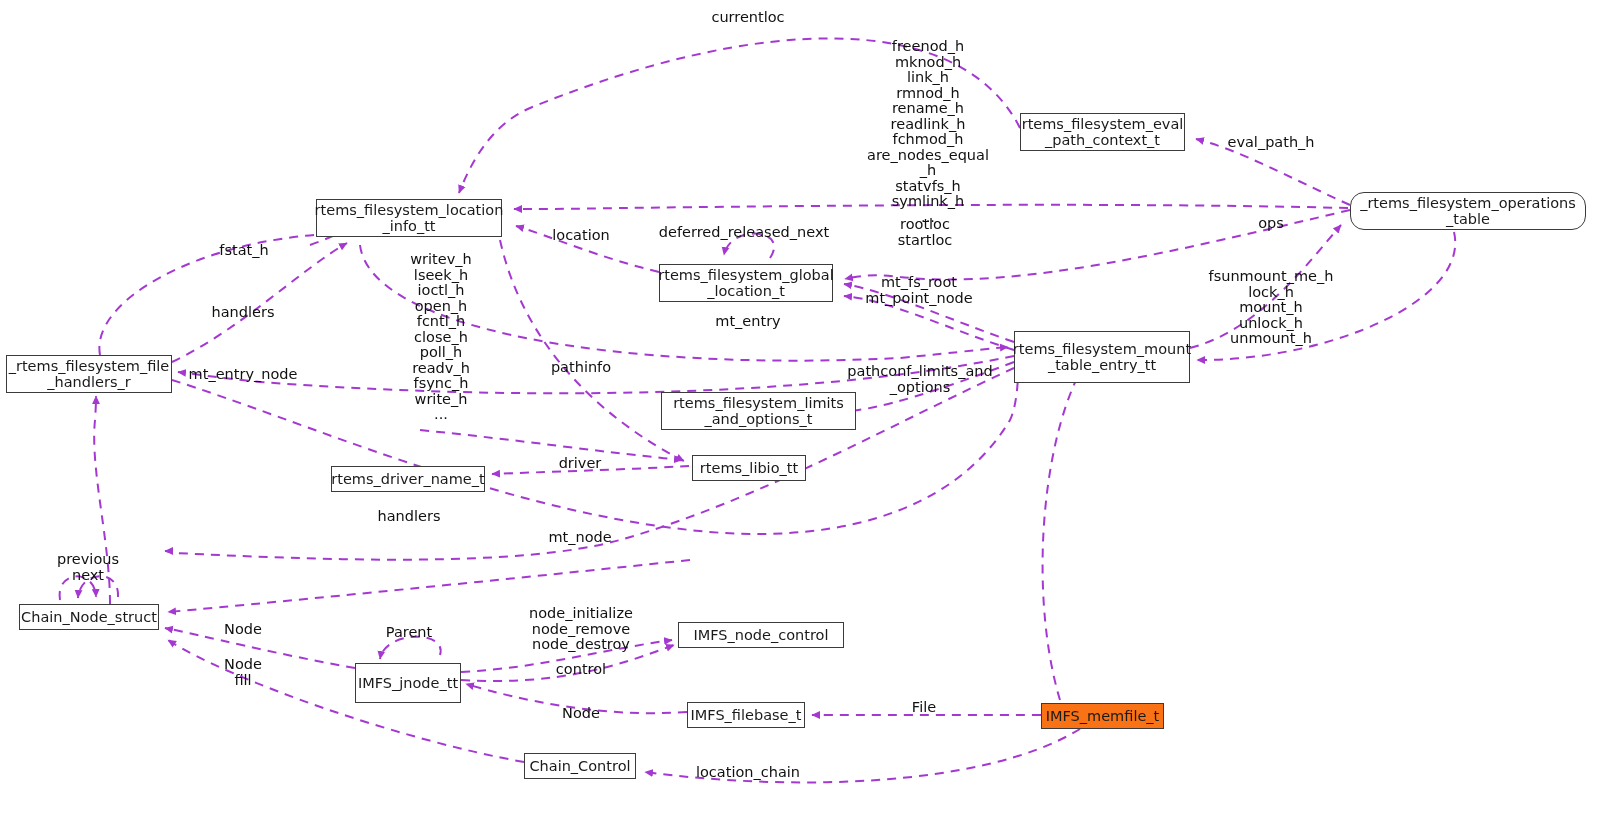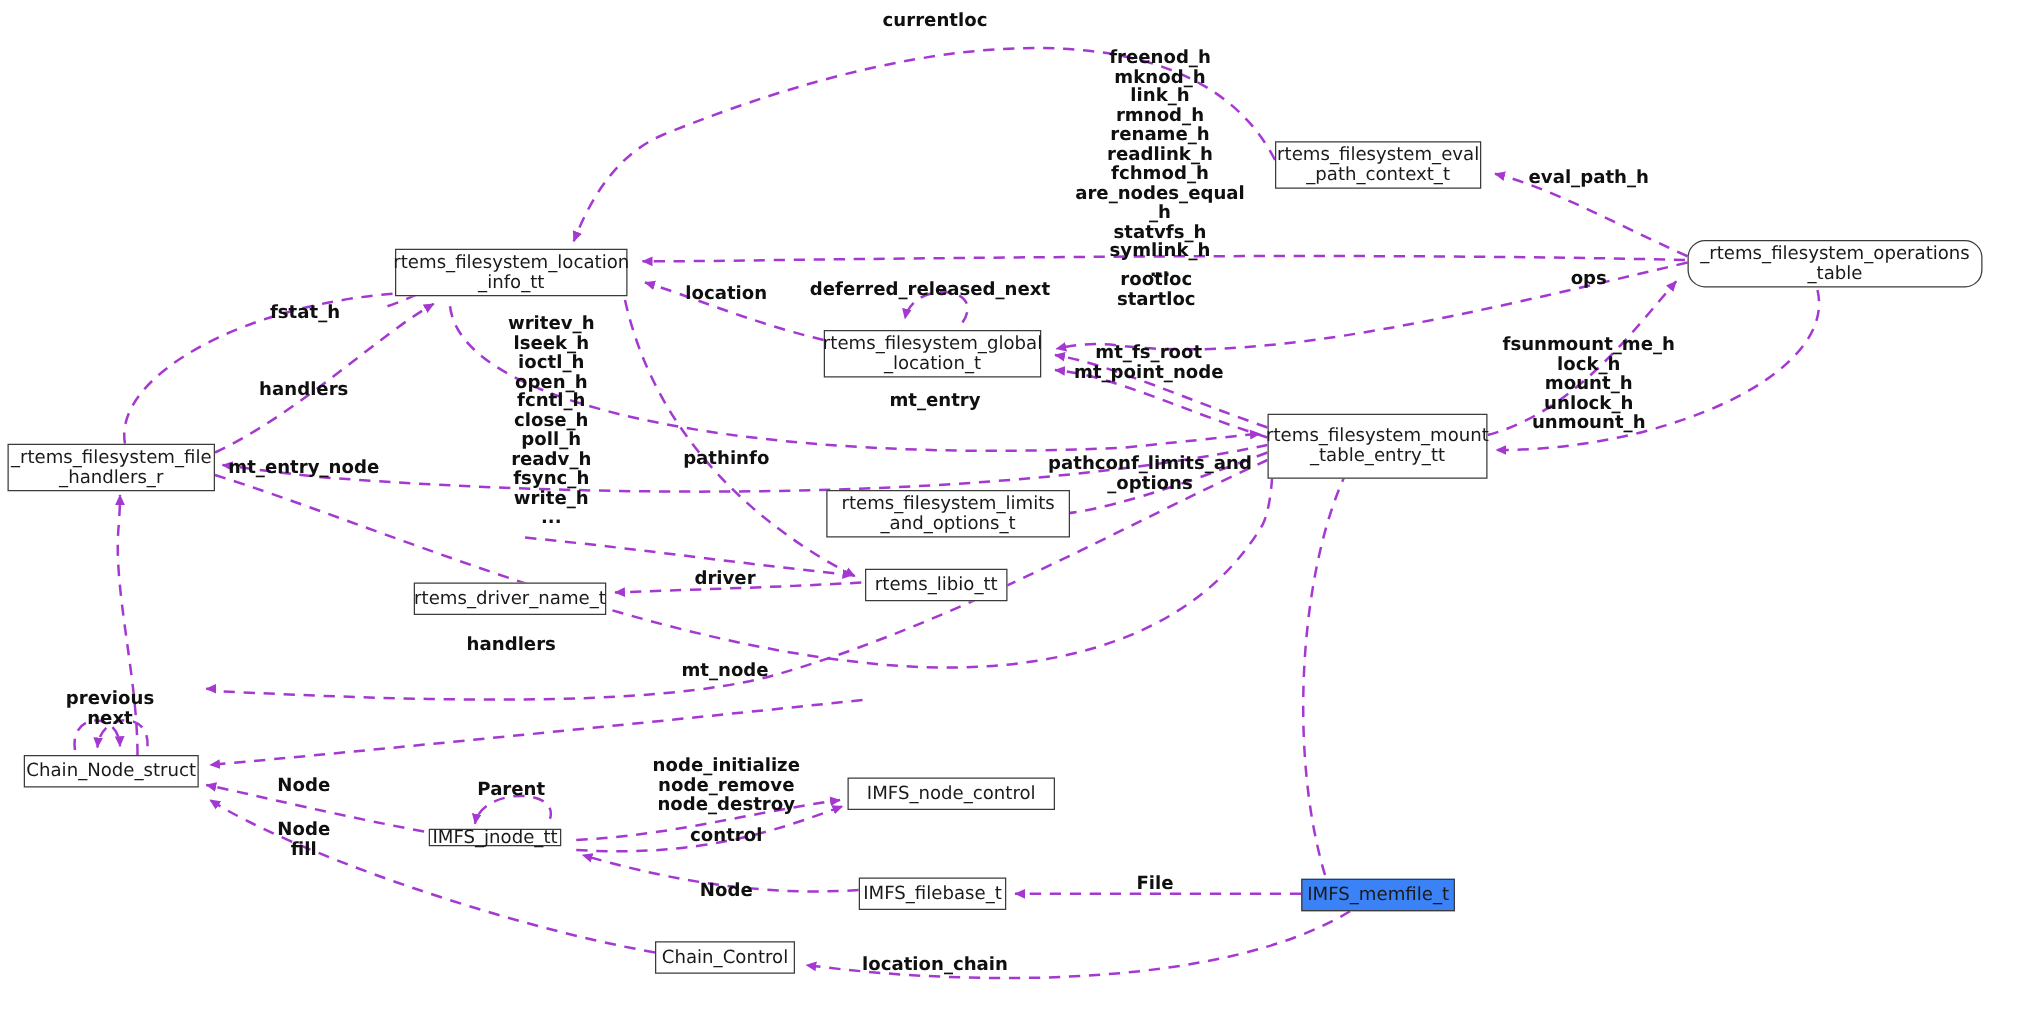--- a/index.html
+++ b/index.html
@@ -19,30 +19,29 @@
     color:#1a1a1a;
     font-size:14.5px;
     line-height:16.5px;
     display:flex;
     align-items:center;
     justify-content:center;
     text-align:center;
     white-space:pre-line;
     padding:1px 4px;
   }
-  .node.filled{background:#3b82f6;}
+  .node.filled{background:#f97316;}
   .edge-label{
     position:absolute;
     color:#101010;
     font-size:14.5px;
     line-height:15.5px;
     text-align:center;
     white-space:pre-line;
     transform:translateX(-50%);
-    font-weight:bold;
   }
 </style>
 </head>
 <body>
 
 <div id="canvas">
 
   <svg id="edges" viewBox="0 0 1623 824" xmlns="http://www.w3.org/2000/svg">
     <defs>
       <marker id="ah" markerWidth="9" markerHeight="9" refX="8" refY="4.5" orient="auto" markerUnits="userSpaceOnUse">
@@ -129,21 +128,21 @@
   <div class="node" style="left:1014px;top:331px;width:176px;height:52px;">rtems_filesystem_mount
 _table_entry_tt</div>
   <div class="node" style="left:6px;top:355px;width:166px;height:38px;">_rtems_filesystem_file
 _handlers_r</div>
   <div class="node" style="left:661px;top:392px;width:195px;height:38px;">rtems_filesystem_limits
 _and_options_t</div>
   <div class="node" style="left:331px;top:466px;width:154px;height:26px;">rtems_driver_name_t</div>
   <div class="node" style="left:692px;top:455px;width:114px;height:26px;">rtems_libio_tt</div>
   <div class="node" style="left:19px;top:604px;width:140px;height:26px;">Chain_Node_struct</div>
   <div class="node" style="left:678px;top:622px;width:166px;height:26px;">IMFS_node_control</div>
-  <div class="node" style="left:343px;top:663px;width:106px;height:14px;">IMFS_jnode_tt</div>
+  <div class="node" style="left:355px;top:663px;width:106px;height:40px;">IMFS_jnode_tt</div>
   <div class="node" style="left:687px;top:702px;width:118px;height:26px;">IMFS_filebase_t</div>
   <div class="node filled" style="left:1041px;top:703px;width:123px;height:26px;">IMFS_memfile_t</div>
   <div class="node" style="left:524px;top:753px;width:112px;height:26px;">Chain_Control</div>
 
   <div class="edge-label" style="left:748px;top:10px;">currentloc</div>
   <div class="edge-label" style="left:928px;top:39px;">freenod_h
 mknod_h
 link_h
 rmnod_h
 rename_h

